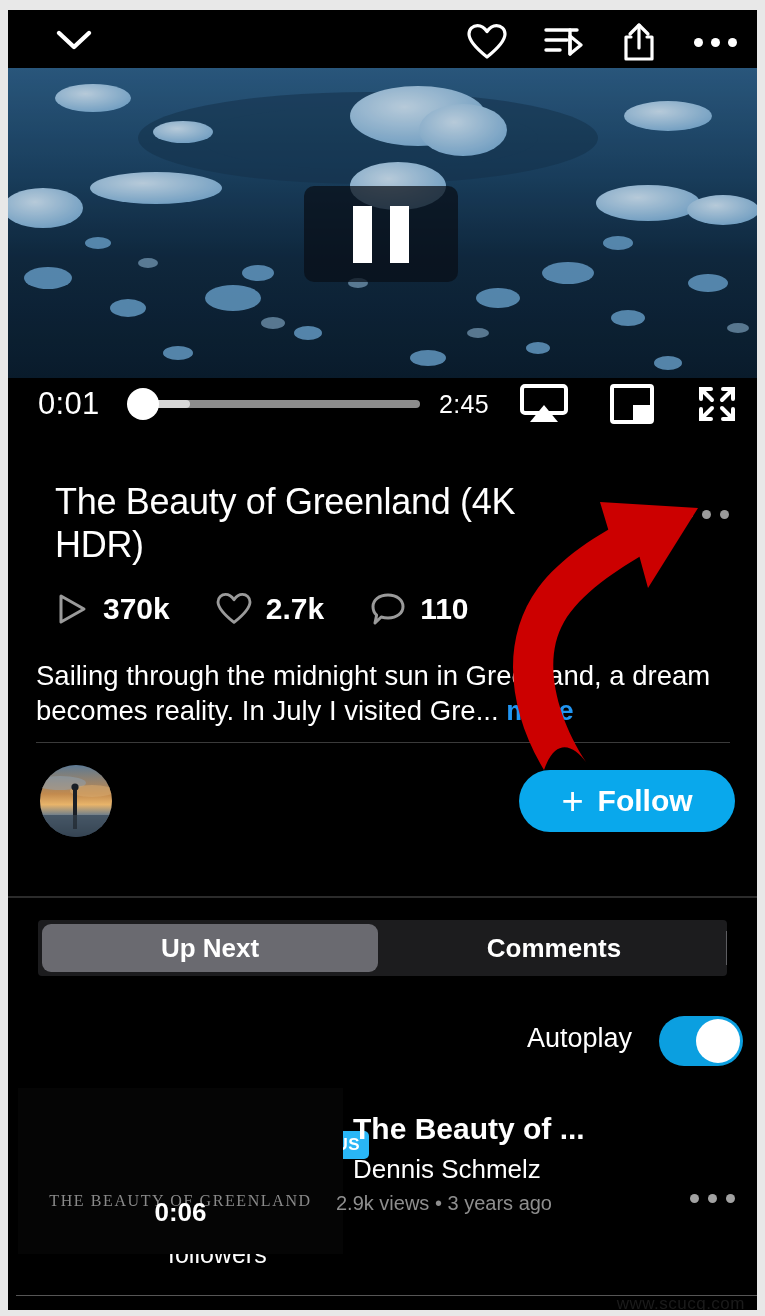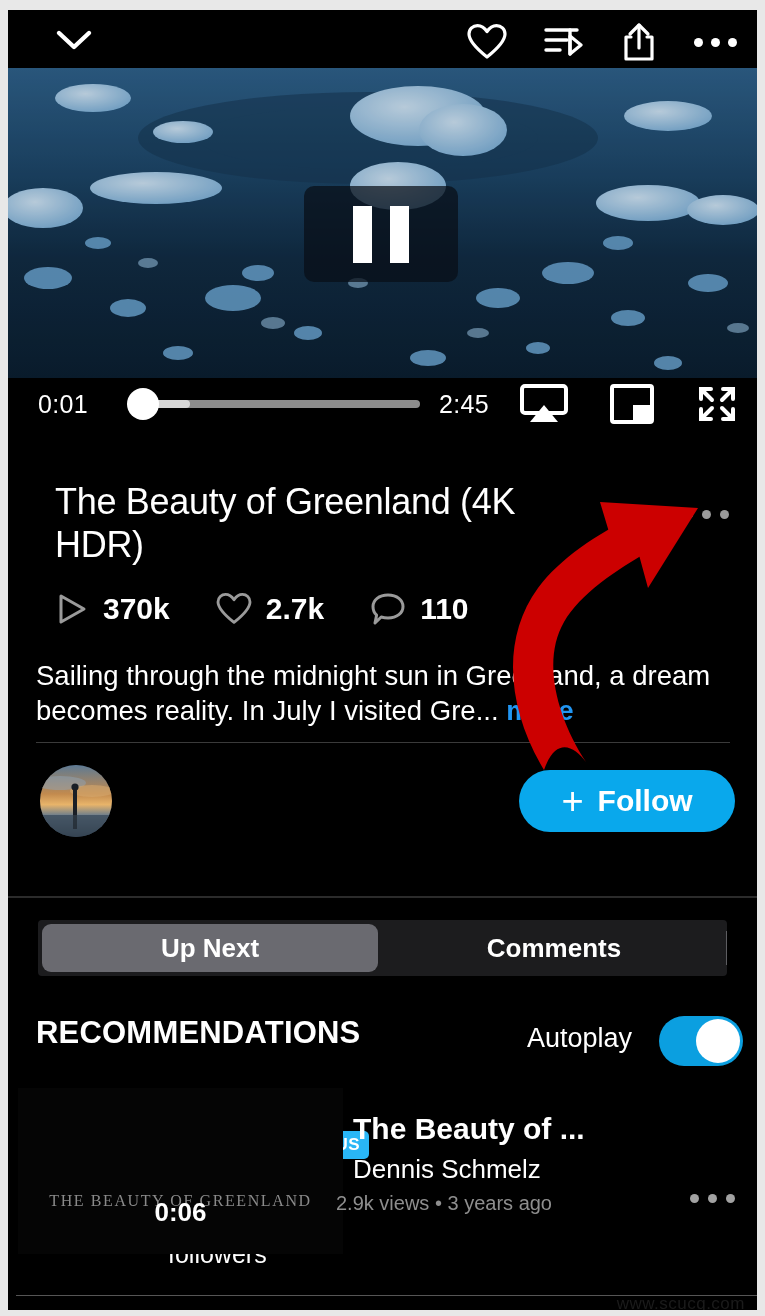--- a/index.html
+++ b/index.html
@@ -51,21 +51,21 @@
     cursor:pointer;
     z-index:5;
   }
   .pausebtn b { display:block; width:19px; height:57px; background:#fff; }
 
   
   .controls {
     position:absolute; left:0; top:368px; width:749px; height:52px;
     background:#000; display:flex; align-items:center; z-index:20;
   }
-  .tcur { position:absolute; left:30px; color:#fff; font-size:25px; font-weight:400; letter-spacing:.3px;}
+  .tcur { position:absolute; left:30px; color:#fff; font-size:31px; font-weight:400; letter-spacing:.3px;}
   .tdur { position:absolute; left:431px; color:#fff; font-size:25px; font-weight:400; letter-spacing:.3px;}
   .bar {
     position:absolute; left:126px; width:286px; height:8px;
     background:#8d8d8d; border-radius:4px; cursor:pointer;
   }
   .bar .buf { position:absolute; left:0; top:0; height:8px; width:56px; background:#d7d7d7; border-radius:4px;}
   .knob {
     position:absolute; left:119px; width:32px; height:32px;
     border-radius:50%; background:#fff; cursor:pointer;
   }
@@ -414,21 +414,20 @@
     </button>
   </div>
 
   <div class="tabsep"></div>
   <div class="tabs">
     <div class="tab active">Up Next</div>
     <div class="tab">Comments</div>
     <div class="tabdiv"></div>
   </div>
 
-  <div class="recs-hd">RECOMMENDATIONS</div>
   <div class="autoplay-label">Autoplay</div>
   <div class="toggle">
     <div class="knb"></div>
   </div>
 
   <div class="rec">
     <div class="thumb">
       <div class="tt">THE BEAUTY OF GREENLAND</div>
       <div class="dur">0:06</div>
     </div>

